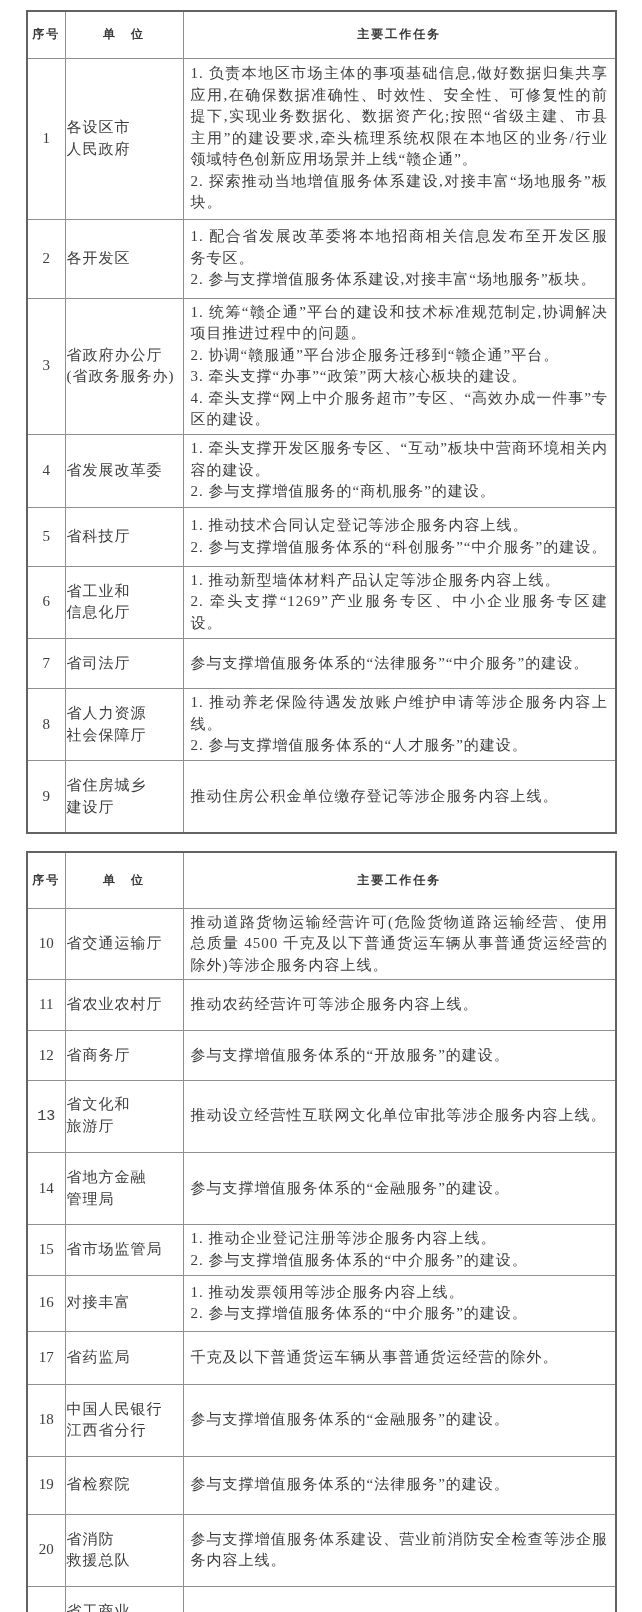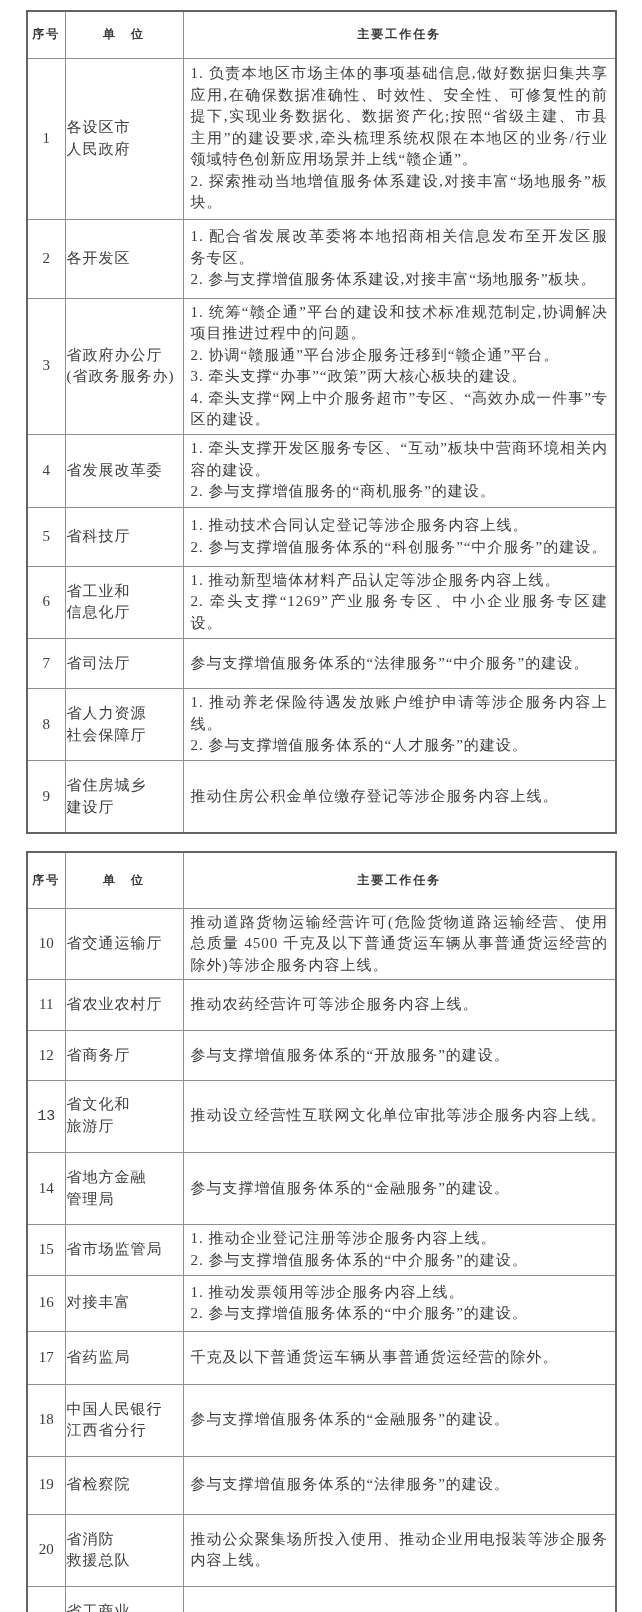--- a/index.html
+++ b/index.html
@@ -241,21 +241,21 @@
       </tr>
       <tr>
         <td class="cell-no">19</td>
         <td class="cell-unit">省检察院</td>
         <td class="cell-task">参与支撑增值服务体系的“法律服务”的建设。</td>
       </tr>
       <tr>
         <td class="cell-no">20</td>
         <td class="cell-unit">省消防
 救援总队</td>
-        <td class="cell-task">推动公众聚集场所投入使用、推动企业用电报装等涉企服务内容上线。</td>
+        <td class="cell-task">参与支撑增值服务体系建设、营业前消防安全检查等涉企服务内容上线。</td>
       </tr>
       <tr>
         <td class="cell-no">21</td>
         <td class="cell-unit">省工商业
 联合会</td>
         <td class="cell-task">参与“互动”板块中“商会服务”内容的建设。</td>
       </tr>
     </tbody>
   </table>
 

